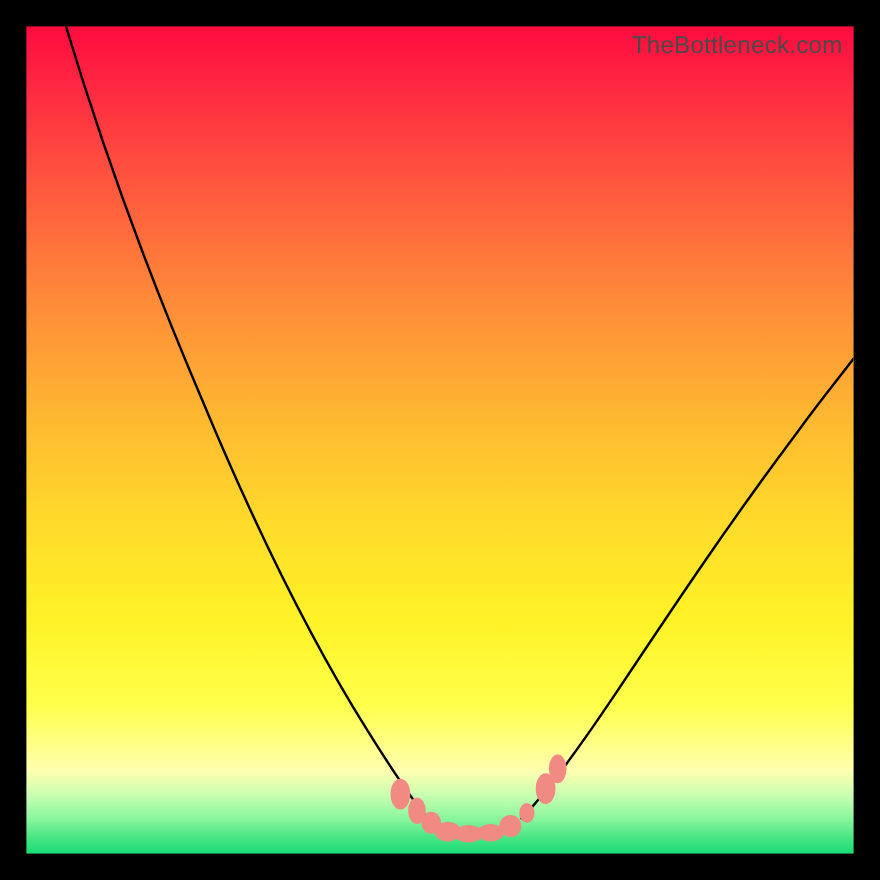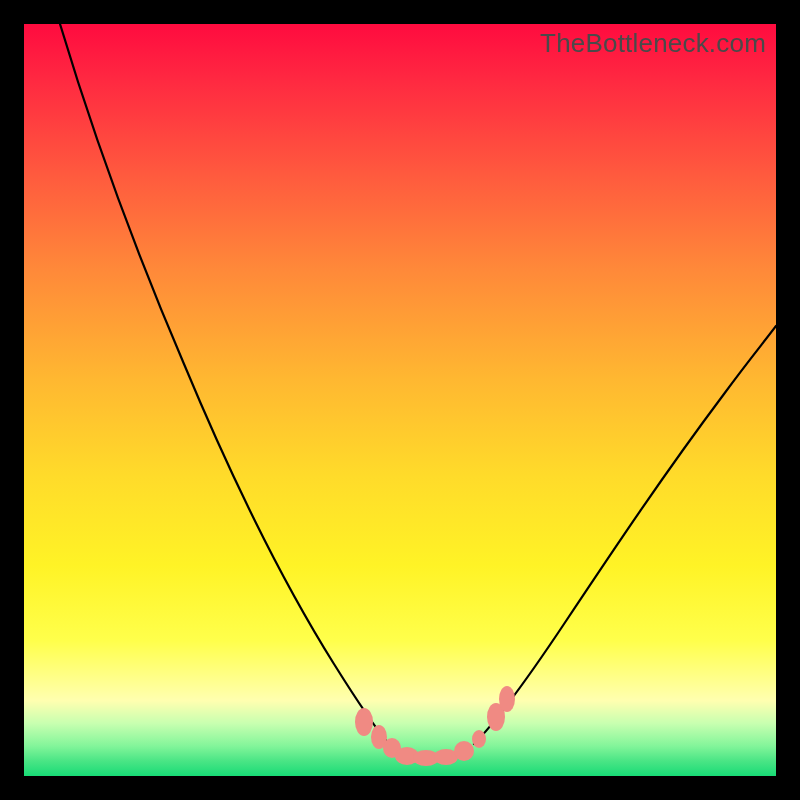--- a/index.html
+++ b/index.html
@@ -30,21 +30,21 @@
       #c8ffb0 93%,
       #83f59a 96%,
       #4ae585 98%,
       #18db76 100%);
   }
   .watermark {
     position: absolute;
     top: 4px;
     right: 10px;
     color: #4a4a4a;
-    font-size: 26px;
+    font-size: 22px;
     font-weight: 500;
     letter-spacing: 0.2px;
     z-index: 5;
     user-select: none;
     text-align: right;
   }
   svg.plot {
     position: absolute;
     left: 0;
     top: 0;

